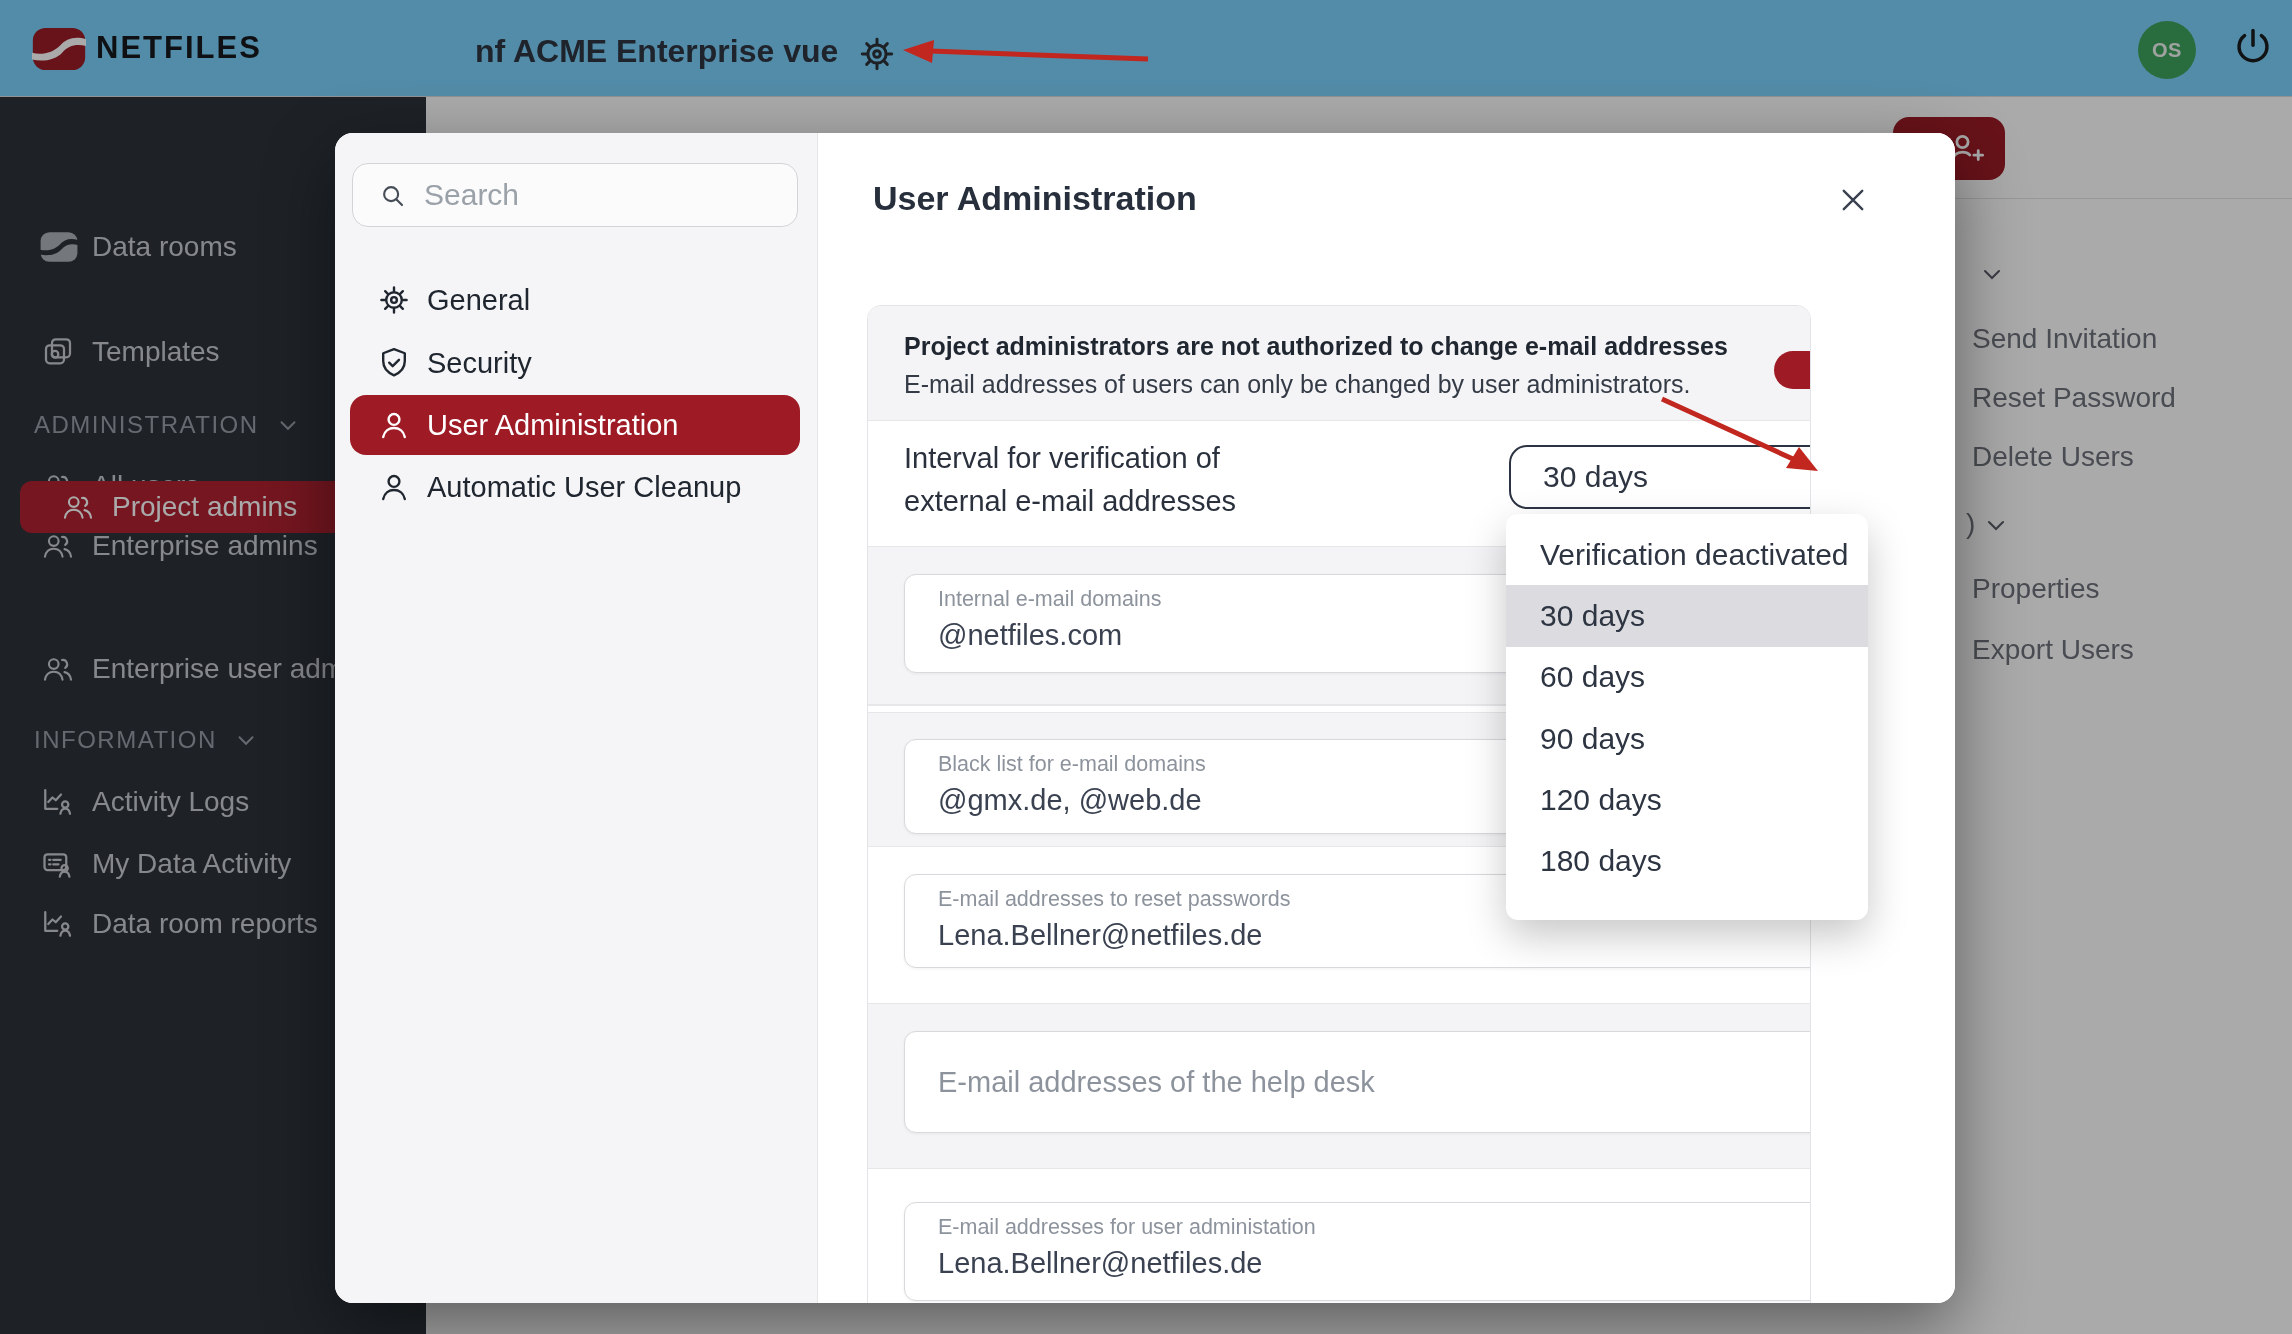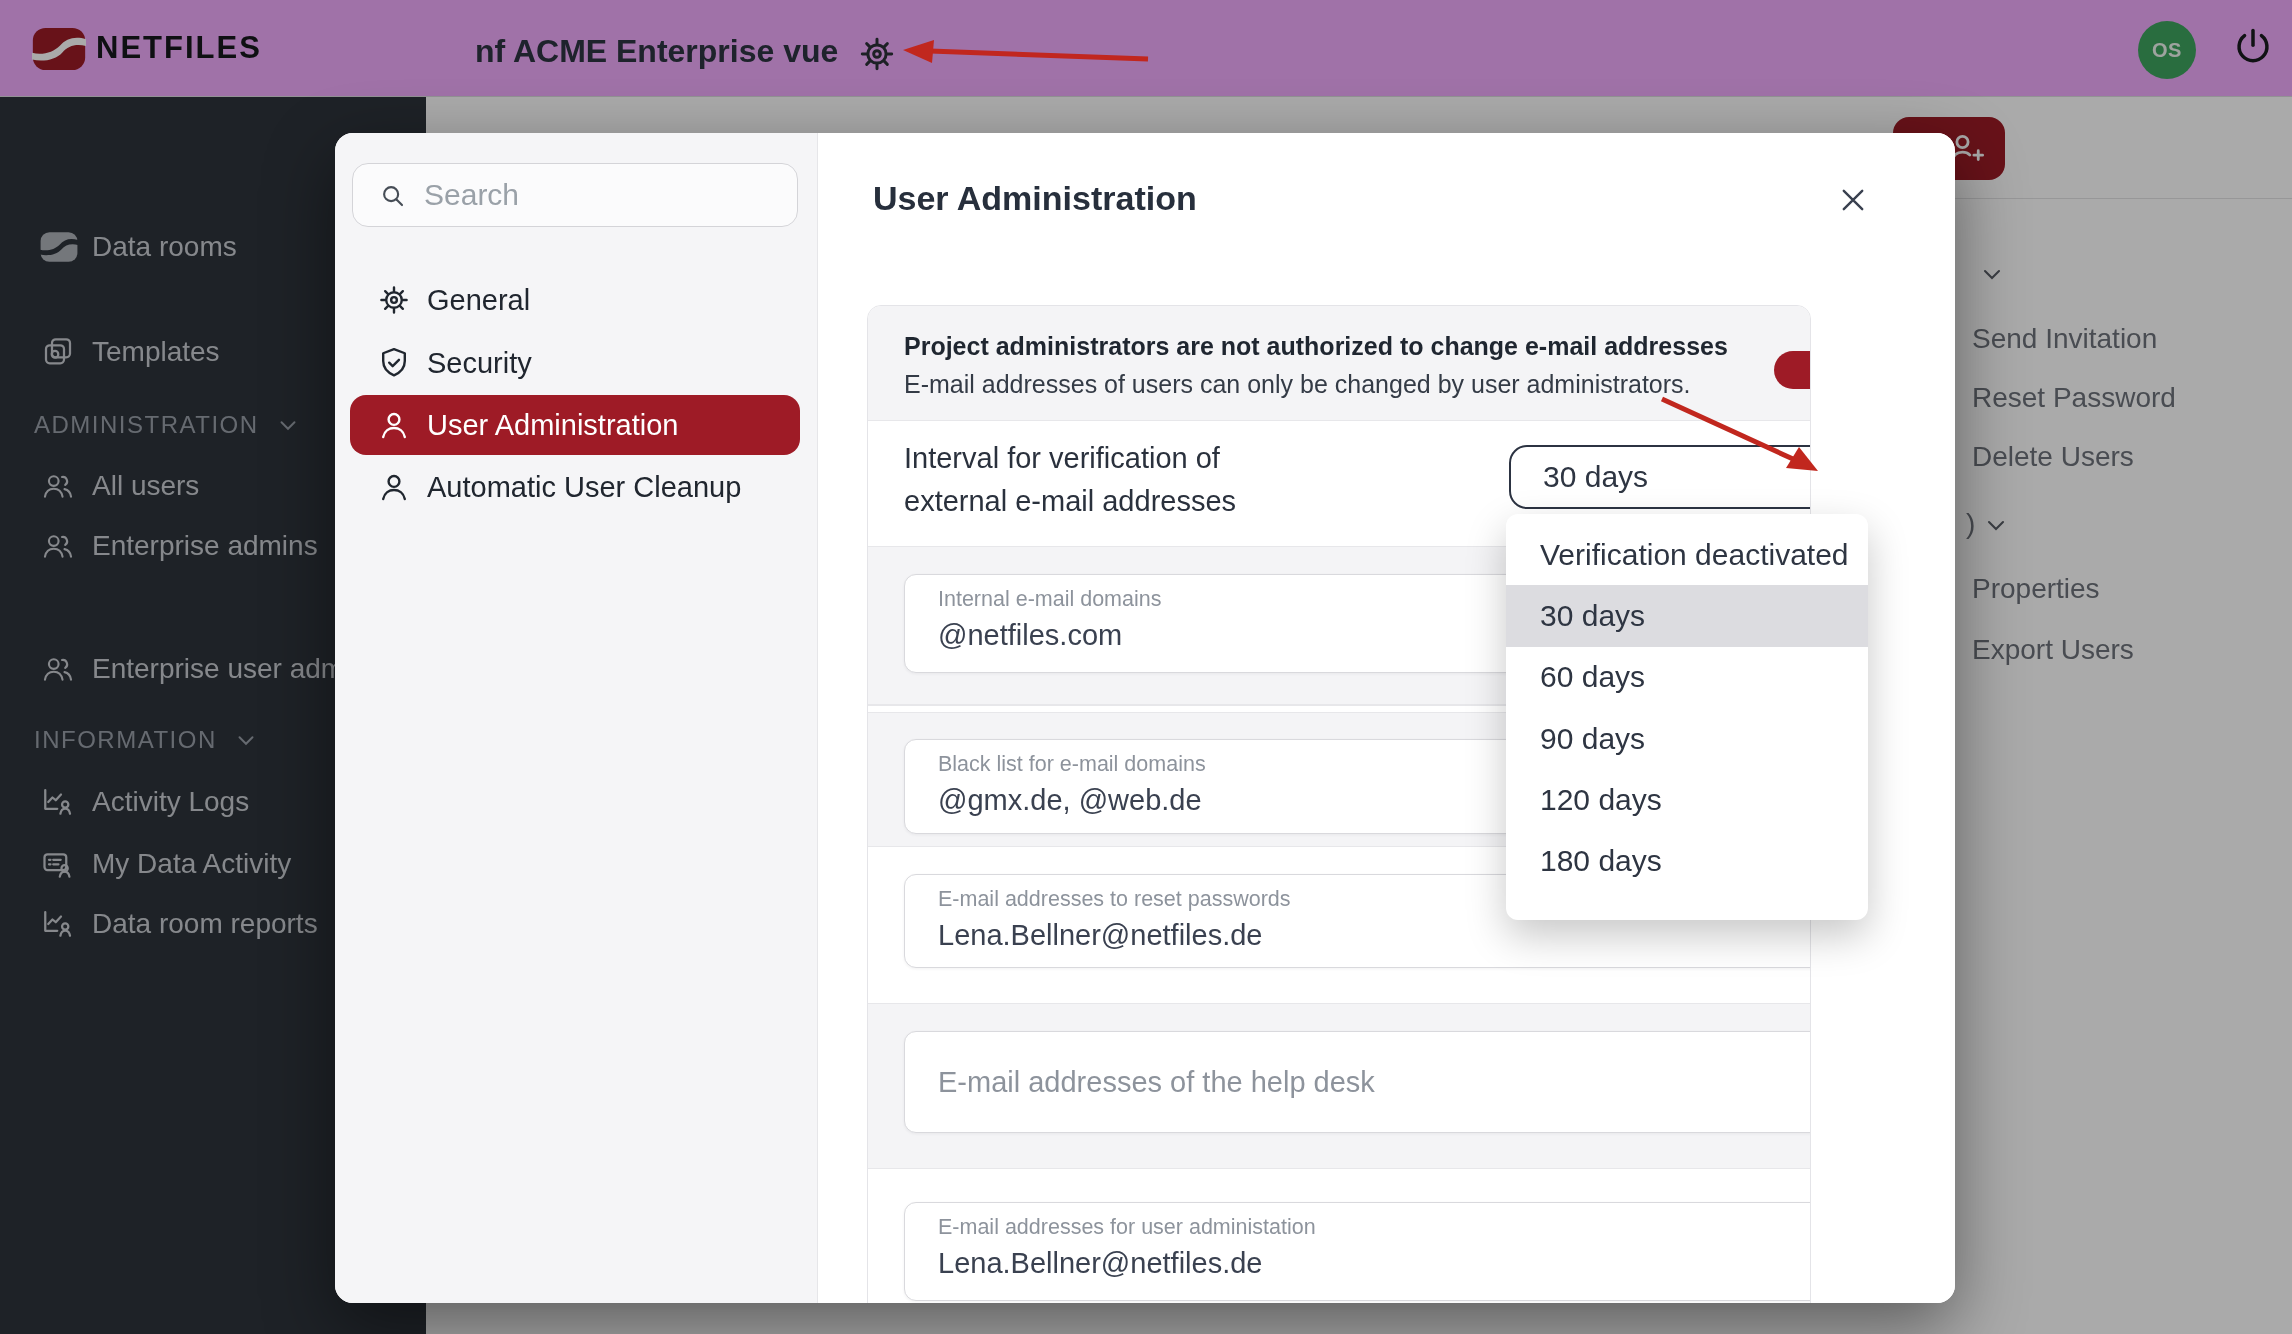--- a/index.html
+++ b/index.html
@@ -3,21 +3,21 @@
 <meta charset="utf-8">
 <style>
   * { margin:0; padding:0; box-sizing:border-box; }
   html,body { width:2292px; height:1334px; overflow:hidden; background:#fff;
     font-family:"Liberation Sans", sans-serif; }
   .stage { position:relative; width:2292px; height:1334px; overflow:hidden; }
   .abs { position:absolute; }
   svg { display:block; }
 
   
-  .topbar { left:0; top:0; width:2292px; height:97px; background:#f0abfc;
+  .topbar { left:0; top:0; width:2292px; height:97px; background:#7dd3fc;
     border-bottom:1px solid #dcdcde; z-index:1;padding-left:35px; }
   .brand-text { left:96px; top:30px; font-size:31px; font-weight:800;
     letter-spacing:2px; color:#17191d; }
   .ws-title { left:475px; top:33px; font-size:32px; font-weight:700; color:#2e3542; }
   .avatar { left:2138px; top:21px; width:58px; height:58px; border-radius:50%;
     display:flex; align-items:center; justify-content:center;
     color:#eef5ef; font-size:20px; font-weight:600; letter-spacing:.5px; }
 
   
   .sidebar { left:0; top:97px; width:426px; height:1237px; background:#2e333b; z-index:1; }
@@ -176,20 +176,31 @@
     <div class="side-item" style="top:423px;">
       <span class="ic">
         <svg width="36" height="34" viewBox="0 0 24 24" fill="none" stroke="#c9cdd2" stroke-width="1.5" stroke-linecap="round">
           <circle cx="9" cy="8.5" r="3.4"></circle>
             <path d="M2.8 19.5c.7-3.8 3.3-5.6 6.2-5.6s5.5 1.8 6.2 5.6"></path>
           <path d="M14.8 5.6a3.1 3.1 0 0 1 2.3 5.6"></path>
             <path d="M16.6 14.2c2.4.5 4.1 2 4.6 5.3"></path>
         </svg>
       </span>
       <span class="lbl">Enterprise admins</span>
+    </div>
+    <div class="side-pill" style="top:384px;">
+      <span class="ic" style="position:absolute; left:40px; top:50%; transform:translateY(-50%);">
+        <svg width="36" height="34" viewBox="0 0 24 24" fill="none" stroke="#ffffff" stroke-width="1.5" stroke-linecap="round">
+          <circle cx="9" cy="8.5" r="3.4"></circle>
+            <path d="M2.8 19.5c.7-3.8 3.3-5.6 6.2-5.6s5.5 1.8 6.2 5.6"></path>
+          <path d="M14.8 5.6a3.1 3.1 0 0 1 2.3 5.6"></path>
+            <path d="M16.6 14.2c2.4.5 4.1 2 4.6 5.3"></path>
+        </svg>
+      </span>
+      <span style="position:absolute; left:92px; top:50%; transform:translateY(-50%); font-size:28px; white-space:nowrap;">Project admins</span>
     </div>
     <div class="side-item" style="top:546px;">
       <span class="ic">
         <svg width="36" height="34" viewBox="0 0 24 24" fill="none" stroke="#c9cdd2" stroke-width="1.5" stroke-linecap="round">
           <circle cx="9" cy="8.5" r="3.4"></circle>
             <path d="M2.8 19.5c.7-3.8 3.3-5.6 6.2-5.6s5.5 1.8 6.2 5.6"></path>
           <path d="M14.8 5.6a3.1 3.1 0 0 1 2.3 5.6"></path>
             <path d="M16.6 14.2c2.4.5 4.1 2 4.6 5.3"></path>
         </svg>
       </span>

